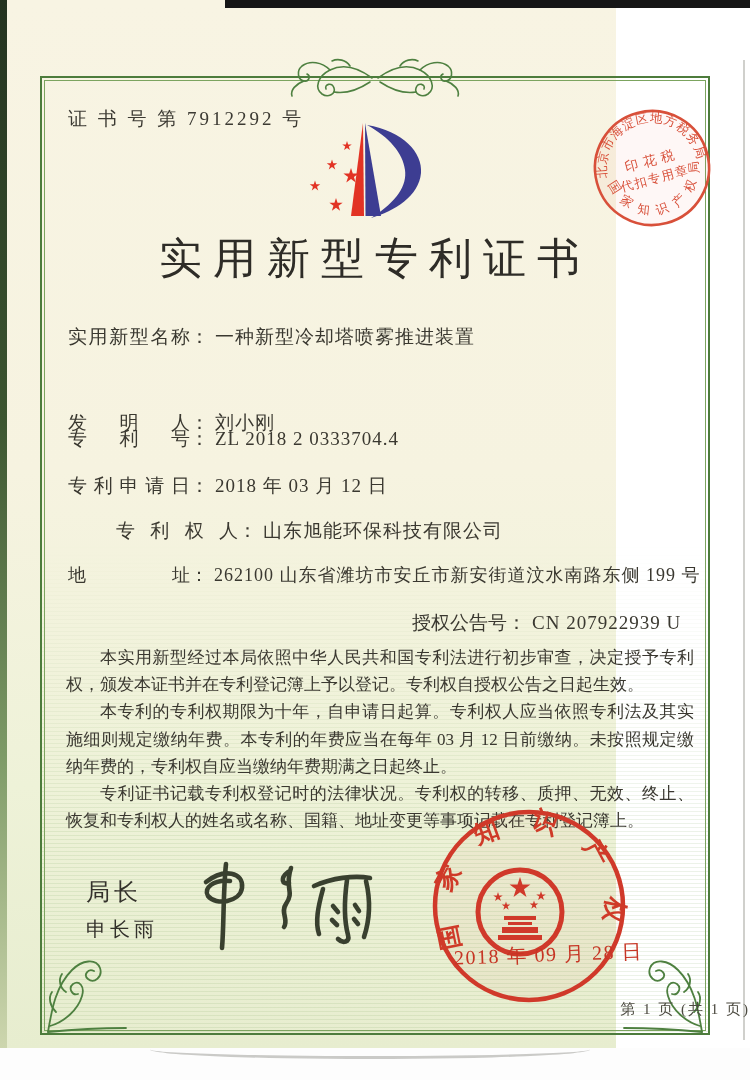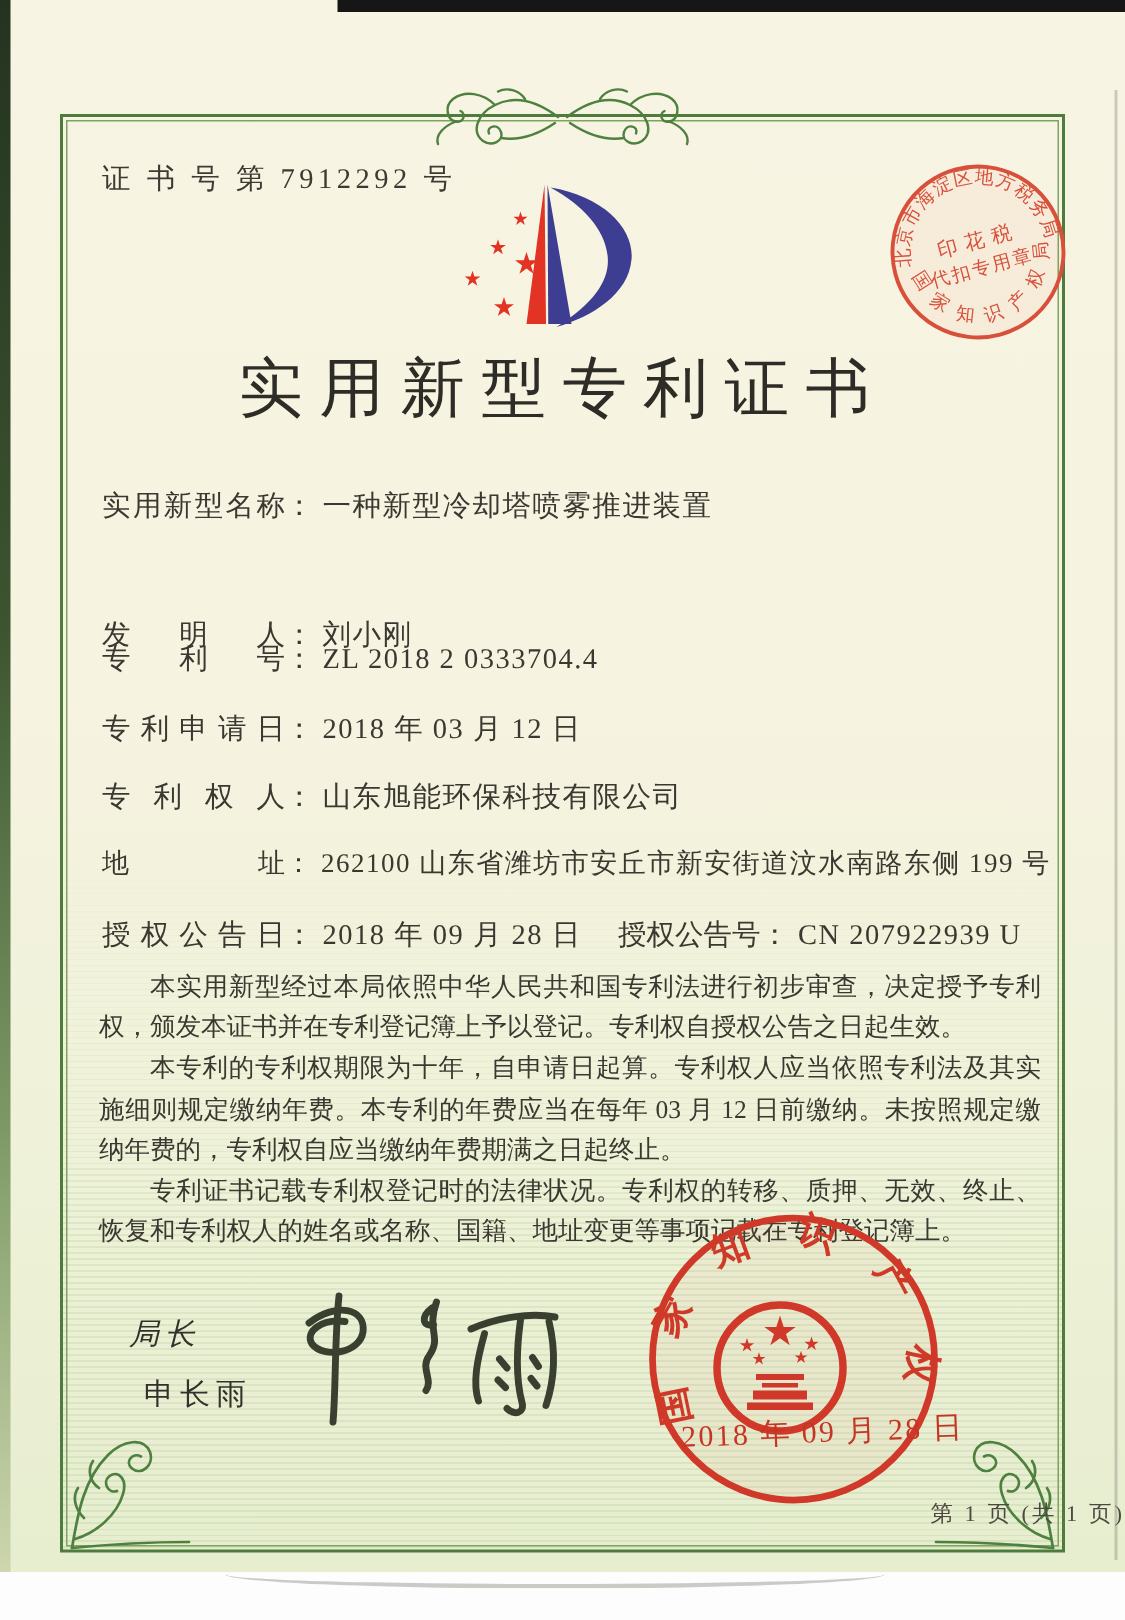--- a/index.html
+++ b/index.html
@@ -1,18 +1,18 @@
 <!DOCTYPE html>
 <html><head>
 <meta charset="utf-8">
 <style>
   html,body{margin:0;padding:0;}
   body{width:750px;height:1080px;position:relative;background:#ffffff;overflow:hidden;
        font-family:"Liberation Serif","DejaVu Serif",serif;}
-  .page{position:absolute;left:0;top:0;width:750px;height:1048px;
+  .page{position:absolute;left:0;top:0;width:616px;height:1048px;
         background:linear-gradient(180deg,#f8f4e3 0%,#f6f3e0 45%,#eef2d8 75%,#e7edcf 100%);}
   .guilloche{position:absolute;left:42px;top:540px;width:666px;height:492px;
         background:repeating-linear-gradient(0deg,rgba(120,165,95,0.14) 0 1px,transparent 1px 4px);
         -webkit-mask-image:linear-gradient(180deg,transparent 0%,#000 60%);
         mask-image:linear-gradient(180deg,transparent 0%,#000 60%);}
   .frame{position:absolute;left:40px;top:76px;width:666px;height:955px;
          border:2px solid #4d7c3c;}
   .frame::after{content:"";position:absolute;left:2px;top:2px;right:2px;bottom:2px;
          border:1px solid #7ca45f;}
   .scan-top{position:absolute;left:225px;top:0;width:525px;height:8px;background:#161616;}
@@ -28,22 +28,22 @@
          font-size:43px;font-weight:400;letter-spacing:11px;color:#2e2c27;}
   .fields{position:absolute;left:68px;top:318px;width:638px;}
   .frow{position:absolute;left:0;font-size:19px;color:#3a3830;white-space:nowrap;}
   .flabel{display:inline-block;width:122px;text-align:justify;text-align-last:justify;vertical-align:top;}
   .fcolon{display:inline-block;margin-right:6px;}
   .fval{letter-spacing:1px;}
   .grant-no{position:absolute;left:344px;top:0;}
   .paras{position:absolute;left:66px;top:644px;width:628px;font-size:17px;line-height:1.6;
          color:#3a3830;text-align:justify;}
   .paras p{margin:0;text-indent:2em;}
-  .officer-title{position:absolute;left:86px;top:876px;font-size:20px;letter-spacing:4px;color:#33312b;font-style:italic;}
-  .officer-name{position:absolute;left:96px;top:916px;font-size:20px;letter-spacing:4px;color:#33312b;text-align:center;}
+  .officer-title{position:absolute;left:86px;top:876px;font-size:24px;letter-spacing:4px;color:#33312b;}
+  .officer-name{position:absolute;left:86px;top:916px;font-size:20px;letter-spacing:4px;color:#33312b;text-align:center;}
   .signature{position:absolute;left:192px;top:850px;}
   .seal{position:absolute;left:423px;top:806px;}
   .stamp{position:absolute;left:583px;top:98px;}
   .ornament{position:absolute;left:272px;top:48px;}
   .corner-fl{position:absolute;}
   .corner-left{left:42px;top:948px;}
   .corner-right{left:620px;top:948px;transform:scaleX(-1);}
   .footer{position:absolute;left:0;top:1000px;width:750px;text-align:right;
           font-size:15px;letter-spacing:2px;color:#4c4a40;}
 </style>
@@ -111,30 +111,27 @@
     </div>
     <div class="frow" style="top:64px;margin-top:28px;">
       <span class="flabel">发明人</span><span class="fcolon">：</span><span class="fval">刘小刚</span>
     </div>
     <div class="frow" style="top:108px;">
       <span class="flabel">专利号</span><span class="fcolon">：</span><span class="fval">ZL 2018 2 0333704.4</span>
     </div>
     <div class="frow" style="top:155px;">
       <span class="flabel">专利申请日</span><span class="fcolon">：</span><span class="fval">2018 年 03 月 12 日</span>
     </div>
-    <div class="frow" style="top:200px;">
+    <div class="frow" style="top:200px;margin-left:48px;">
       <span class="flabel">专利权人</span><span class="fcolon">：</span><span class="fval">山东旭能环保科技有限公司</span>
     </div>
     <div class="frow" style="top:245px;font-size:18px;">
       <span class="flabel">地址</span><span class="fcolon">：</span><span class="fval">262100 山东省潍坊市安丘市新安街道汶水南路东侧 199 号</span>
     </div>
     <div class="frow" style="top:292px;width:638px;">
-      <span>
-        <span class="flabel">授权公告日</span><span class="fcolon">：</span><span class="fval">2018 年 09 月 28 日</span>
-      </span>
       <span class="grant-no">
         <span>授权公告号</span><span class="fcolon">：</span><span class="fval">CN 207922939 U</span>
       </span>
     </div>
   </div>
 
   <div class="paras">
     <p>本实用新型经过本局依照中华人民共和国专利法进行初步审查，决定授予专利权，颁发本证书并在专利登记簿上予以登记。专利权自授权公告之日起生效。</p>
     <p>本专利的专利权期限为十年，自申请日起算。专利权人应当依照专利法及其实施细则规定缴纳年费。本专利的年费应当在每年 03 月 12 日前缴纳。未按照规定缴纳年费的，专利权自应当缴纳年费期满之日起终止。</p>
     <p>专利证书记载专利权登记时的法律状况。专利权的转移、质押、无效、终止、恢复和专利权人的姓名或名称、国籍、地址变更等事项记载在专利登记簿上。</p>

